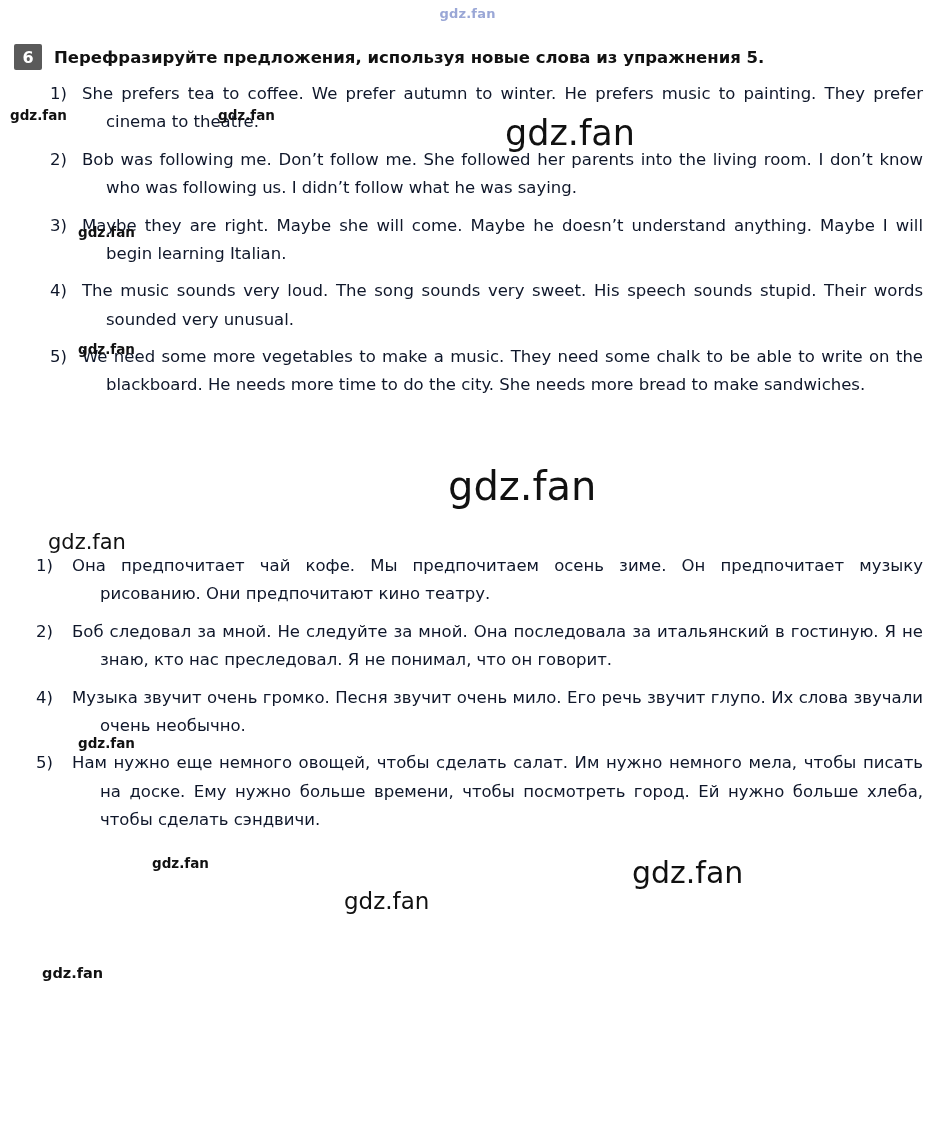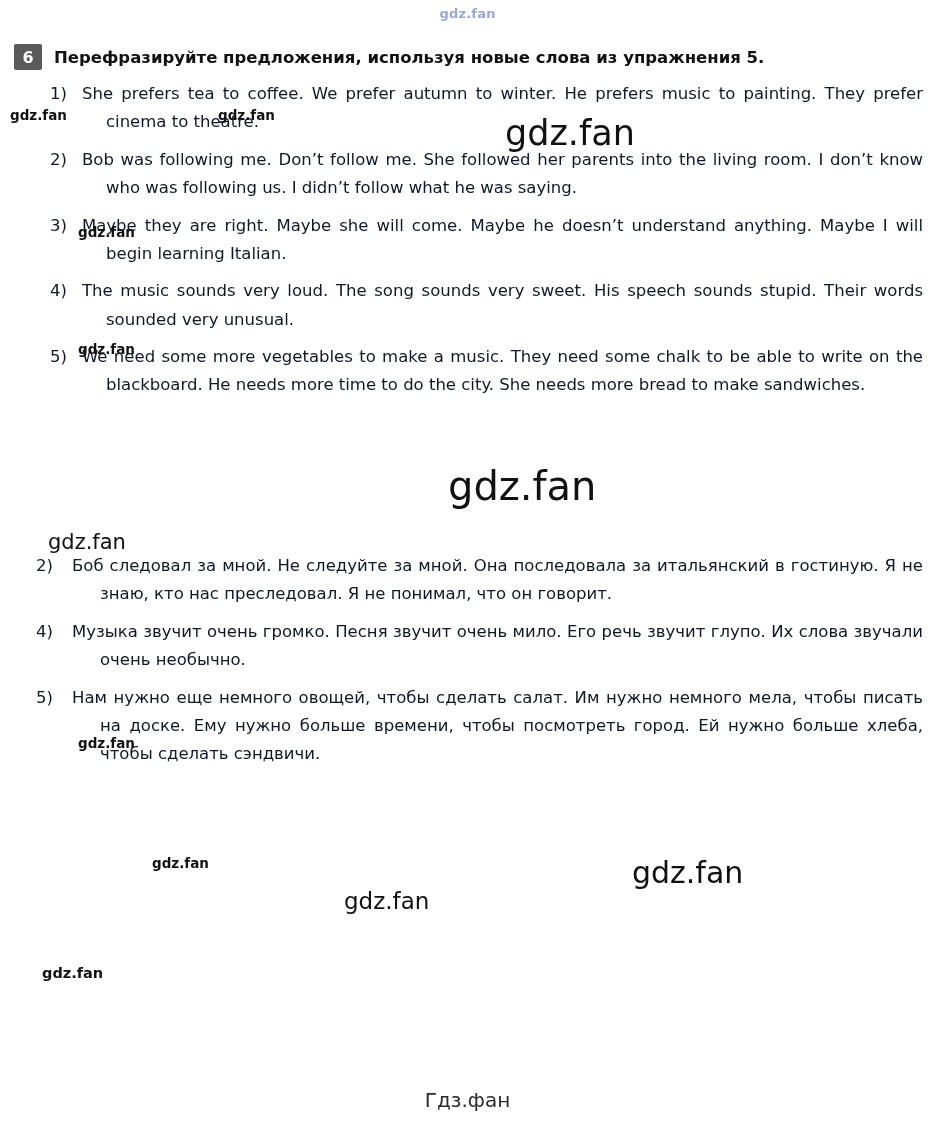--- a/index.html
+++ b/index.html
@@ -139,31 +139,33 @@
     <div class="item">
       <span class="marker">4)</span><span>The music sounds very loud. The song sounds very sweet. His speech sounds stupid. Their words sounded very unusual.</span>
     </div>
     <div class="item">
       <span class="marker">5)</span><span>We need some more vegetables to make a music. They need some chalk to be able to write on the blackboard. He needs more time to do the city. She needs more bread to make sandwiches.</span>
     </div>
   </div>
 
   <div class="block ru-block">
     <div class="item">
+      <span class="marker">1)</span><span>Она предпочитает чай кофе. Мы предпочитаем осень зиме. Он предпочитает музыку рисованию. Они предпочитают кино театру.</span>
+    </div>
+    <div class="item">
       <span class="marker">2)</span><span>Боб следовал за мной. Не следуйте за мной. Она последовала за итальянский в гостиную. Я не знаю, кто нас преследовал. Я не понимал, что он говорит.</span>
     </div>
     <div class="item">
       <span class="marker">4)</span><span>Музыка звучит очень громко. Песня звучит очень мило. Его речь звучит глупо. Их слова звучали очень необычно.</span>
     </div>
     <div class="item">
       <span class="marker">5)</span><span>Нам нужно еще немного овощей, чтобы сделать салат. Им нужно немного мела, чтобы писать на доске. Ему нужно больше времени, чтобы посмотреть город. Ей нужно больше хлеба, чтобы сделать сэндвичи.</span>
     </div>
   </div>
 
-  <div class="footer">Гдз.фан</div>
 
   <div id="watermark-layer">
       <div class="wm" style="left: 10px; top: 107px; font-size: 13.5px; font-weight: bold;">gdz.fan</div>
       <div class="wm" style="left: 218px; top: 107px; font-size: 13.5px; font-weight: bold;">gdz.fan</div>
       <div class="wm" style="left: 505px; top: 113px; font-size: 35px; font-weight: normal;">gdz.fan</div>
       <div class="wm" style="left: 78px; top: 224px; font-size: 13.5px; font-weight: bold;">gdz.fan</div>
       <div class="wm" style="left: 78px; top: 341px; font-size: 13.5px; font-weight: bold;">gdz.fan</div>
       <div class="wm" style="left: 448px; top: 463px; font-size: 40px; font-weight: normal;">gdz.fan</div>
       <div class="wm" style="left: 48px; top: 530px; font-size: 21px; font-weight: normal;">gdz.fan</div>
       <div class="wm" style="left: 78px; top: 735px; font-size: 13.5px; font-weight: bold;">gdz.fan</div>

